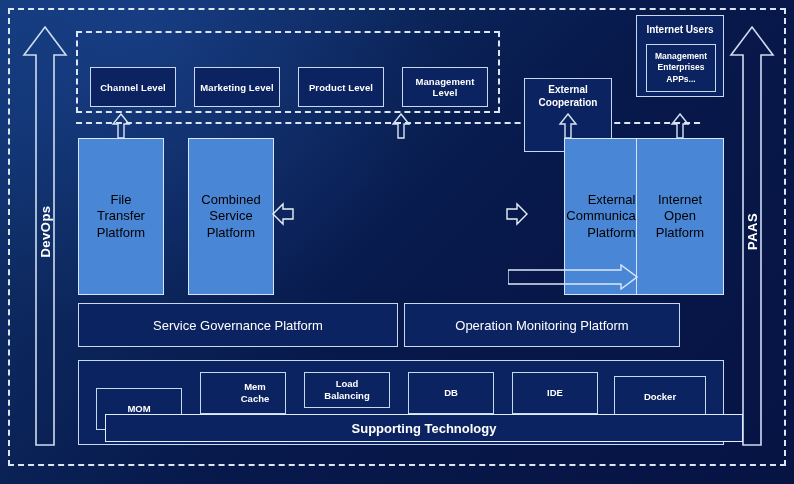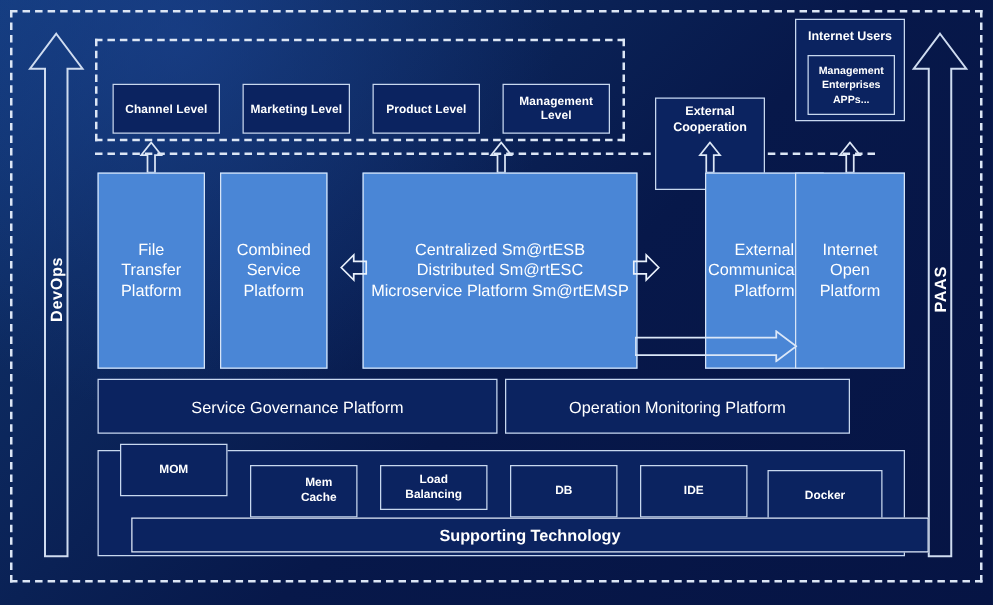--- a/index.html
+++ b/index.html
@@ -42,21 +42,21 @@
   }
 
   .blue-box {
     position: absolute;
     background: #4a86d6;
     border: 1.5px solid #d6e4f7;
     display: flex;
     align-items: center;
     justify-content: center;
     text-align: center;
-    color: #ffffff;
+    color: #000000;
     font-size: 13px;
     line-height: 1.28;
   }
 
   .dashed-group {
     position: absolute;
     border: 2px dashed #dce6f5;
   }
 
   
@@ -209,27 +209,24 @@
   <div class="up-arrow" style="left:670px; top:113px;">
     <svg width="20" height="26" viewBox="0 0 20 26">
       <polygon points="10,1 18,11 13,11 13,25 7,25 7,11 2,11" fill="none" stroke="#dce6f5" stroke-width="1.4"></polygon>
     </svg>
   </div>
 
   <div class="blue-box" style="left:78px; top:138px; width:86px; height:157px;">
     <span>File<br>Transfer<br>Platform</span>
   </div>
 
-  <div class="blue-box" style="left:176px; top:138px; width:86px; height:157px;">
+  <div class="blue-box" style="left:188px; top:138px; width:86px; height:157px;">
     <span>Combined<br>Service<br>Platform</span>
   </div>
 
-  <div class="blue-box" style="left:290px; top:138px; width:220px; height:157px;">
-    <span>Centralized Sm@rtESB<br>Distributed Sm@rtESC<br>Microservice Platform Sm@rtEMSP</span>
-  </div>
 
   <div class="blue-box" style="left:524px; top:138px; width:95px; height:157px;margin-left:40px;">
     <span>External<br>Communication<br>Platform</span>
   </div>
 
   <div class="blue-box" style="left:636px; top:138px; width:88px; height:157px;">
     <span>Internet<br>Open<br>Platform</span>
   </div>
 
   <div class="h-arrow" style="left:272px; top:201px;">
@@ -253,21 +250,21 @@
   <div class="navy-box bar-label" style="left:78px; top:303px; width:320px; height:44px;">
     <span>Service Governance Platform</span>
   </div>
   <div class="navy-box bar-label" style="left:404px; top:303px; width:276px; height:44px;">
     <span>Operation Monitoring Platform</span>
   </div>
 
   <div style="position:absolute; left:78px; top:360px; width:646px; height:85px;
               background:#0b2360; border:1.5px solid #c8d8ef;"></div>
 
-  <div class="navy-box tech-chip" style="left:96px; top:355px; width:86px; height:42px;">
+  <div class="navy-box tech-chip" style="left:96px; top:388px; width:86px; height:42px;">
     <span>MOM</span>
   </div>
   <div class="navy-box tech-chip" style="left:200px; top:372px; width:86px; height:42px;padding-left:24px;">
     <span>Mem<br>Cache</span>
   </div>
   <div class="navy-box tech-chip" style="left:304px; top:372px; width:86px; height:36px;">
     <span>Load<br>Balancing</span>
   </div>
   <div class="navy-box tech-chip" style="left:408px; top:372px; width:86px; height:42px;">
     <span>DB</span>

